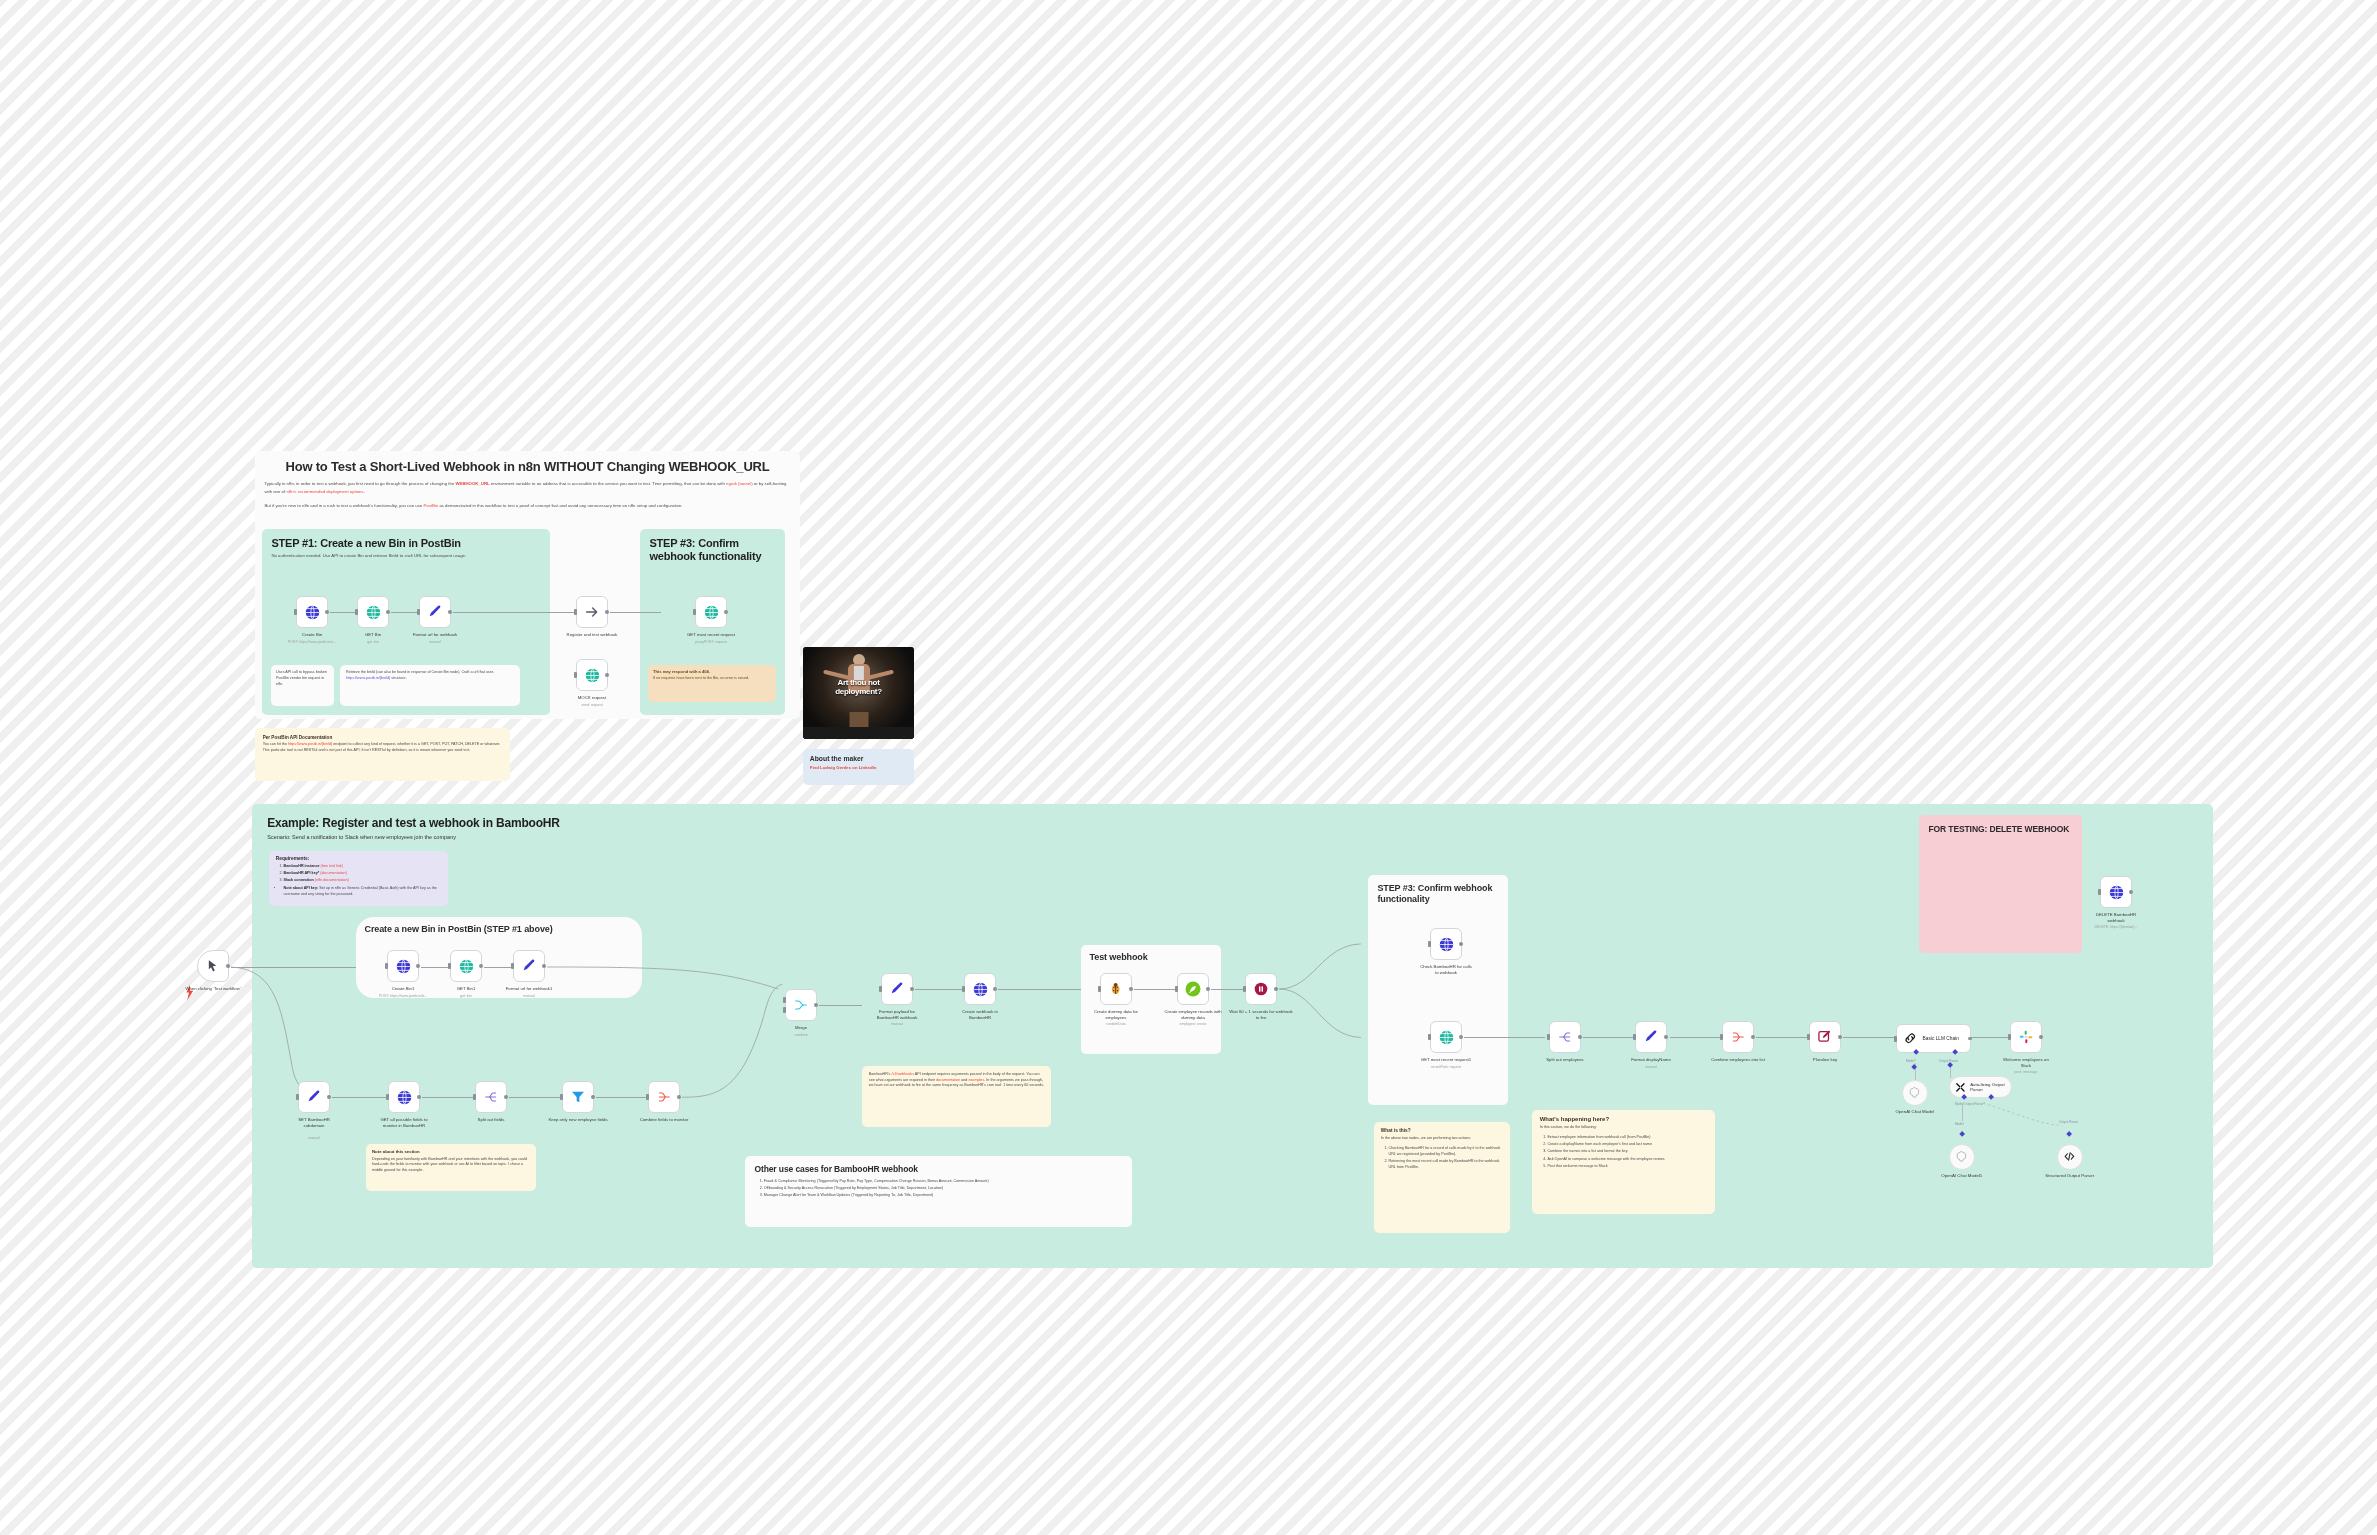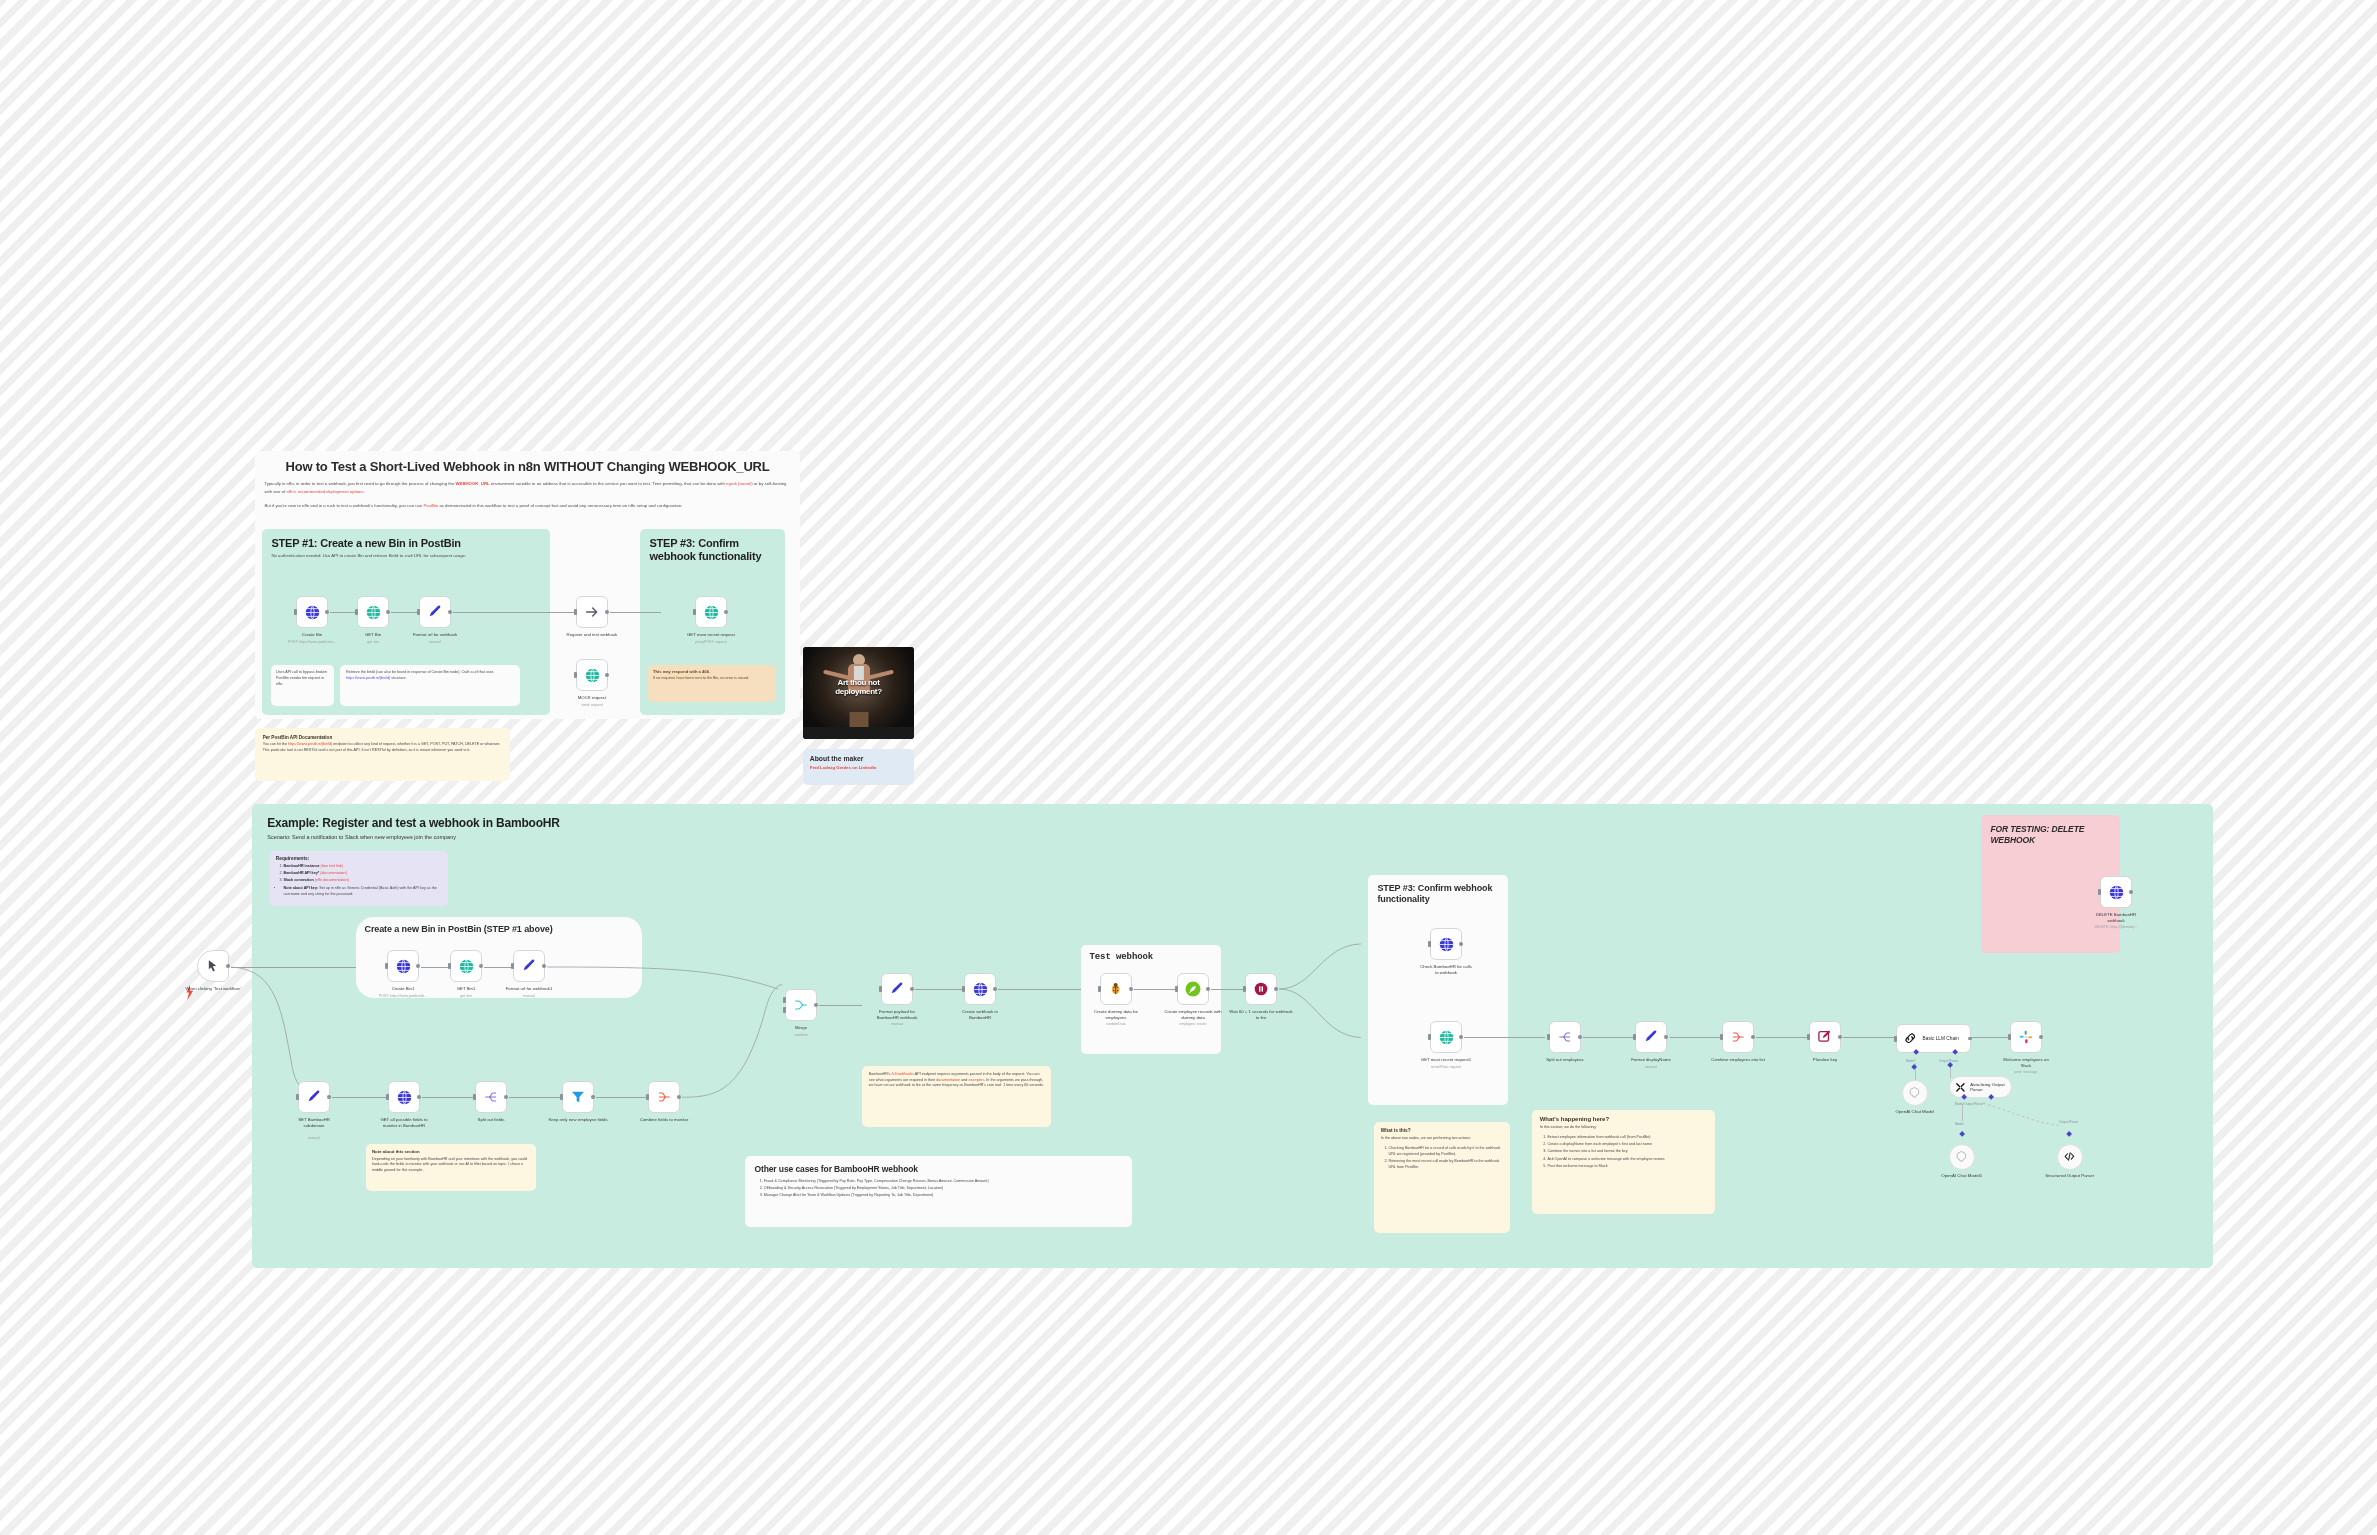--- a/index.html
+++ b/index.html
@@ -438,21 +438,21 @@
     <span class="node-label" style="width:56px;">Create webhook in BambooHR</span>
   </div>
   <div class="conn" style="left:998px; top:989px; width:102px;"></div>
 
   <div class="sticky sticky-cream" style="left:862px; top:1066px; width:189px; height:61px;">
     <div class="note-pad tiny" style="padding:6px 6.8px;">
       <span>BambooHR's </span><span class="lnk">/v1/webhooks</span><span> API endpoint requires arguments passed in the body of the request. You can see what arguments are required in their </span><span class="lnk">documentation</span><span> and </span><span class="lnk">examples</span><span>. In the arguments we pass through, we have set our webhook to fire at the same frequency as BambooHR's cron tool: 1 time every 60 seconds.</span>
     </div>
   </div>
 
-  <div class="sticky sticky-white" style="left:1081px; top:945px; width:140px; height:109px;font-family:Liberation Mono, monospace;">
+  <div class="sticky sticky-white" style="left:1081px; top:945px; width:140px; height:109px;">
     <div class="note-pad" style="padding:6.8px 8.5px;">
       <h3 class="grp-title">Test webhook</h3>
     </div>
   </div>
 
   <div class="node" style="left:1100px; top:973px;">
     <svg class="ico" width="15.3" height="15.3" viewBox="0 0 24 24">
       <ellipse cx="12" cy="13" rx="6" ry="7.5" fill="#e8a33d"></ellipse>
       <path d="M12 5.5v15" stroke="#6b3c10" stroke-width="1.6"></path>
       <circle cx="12" cy="6" r="3" fill="#7a3d12"></circle>
@@ -680,21 +680,21 @@
     <div class="note-pad" style="padding:7.7px 9.4px;">
       <h3 class="grp-title" style="font-size:8.5px;">Other use cases for BambooHR webhook</h3>
       <ol class="tiny" style="margin-top:5.1px; padding-left:9.4px;">
         <li>Fraud &amp; Compliance Monitoring (Triggered by Pay Rate, Pay Type, Compensation Change Reason, Bonus Amount, Commission Amount)</li>
         <li>Offboarding &amp; Security Access Revocation (Triggered by Employment Status, Job Title, Department, Location)</li>
         <li>Manager Change Alert for Team &amp; Workflow Updates (Triggered by Reporting To, Job Title, Department)</li>
       </ol>
     </div>
   </div>
 
-  <div class="sticky sticky-pink" style="left:1981px; top:815px; width:139px; height:138px;font-style:italic;">
+  <div class="sticky sticky-pink" style="left:1919px; top:815px; width:163px; height:138px;">
     <div class="note-pad" style="padding:8.5px 9.4px;">
       <h3 class="grp-title" style="font-size:8.5px; line-height:1.3;">FOR TESTING: DELETE WEBHOOK</h3>
     </div>
   </div>
   <div class="node" style="left:2100px; top:876px;">
     <svg class="ico" width="17" height="17" viewBox="0 0 24 24">
       <circle cx="12" cy="12" r="9.5" fill="#3b36d6"></circle>
       <path d="M2.5 12h19M12 2.5c3 3.5 3 15.5 0 19M12 2.5c-3 3.5-3 15.5 0 19M4 6.5h16M4 17.5h16" stroke="#fff" stroke-width="1.1" fill="none"></path>
     </svg>
     <span class="port in"></span>

